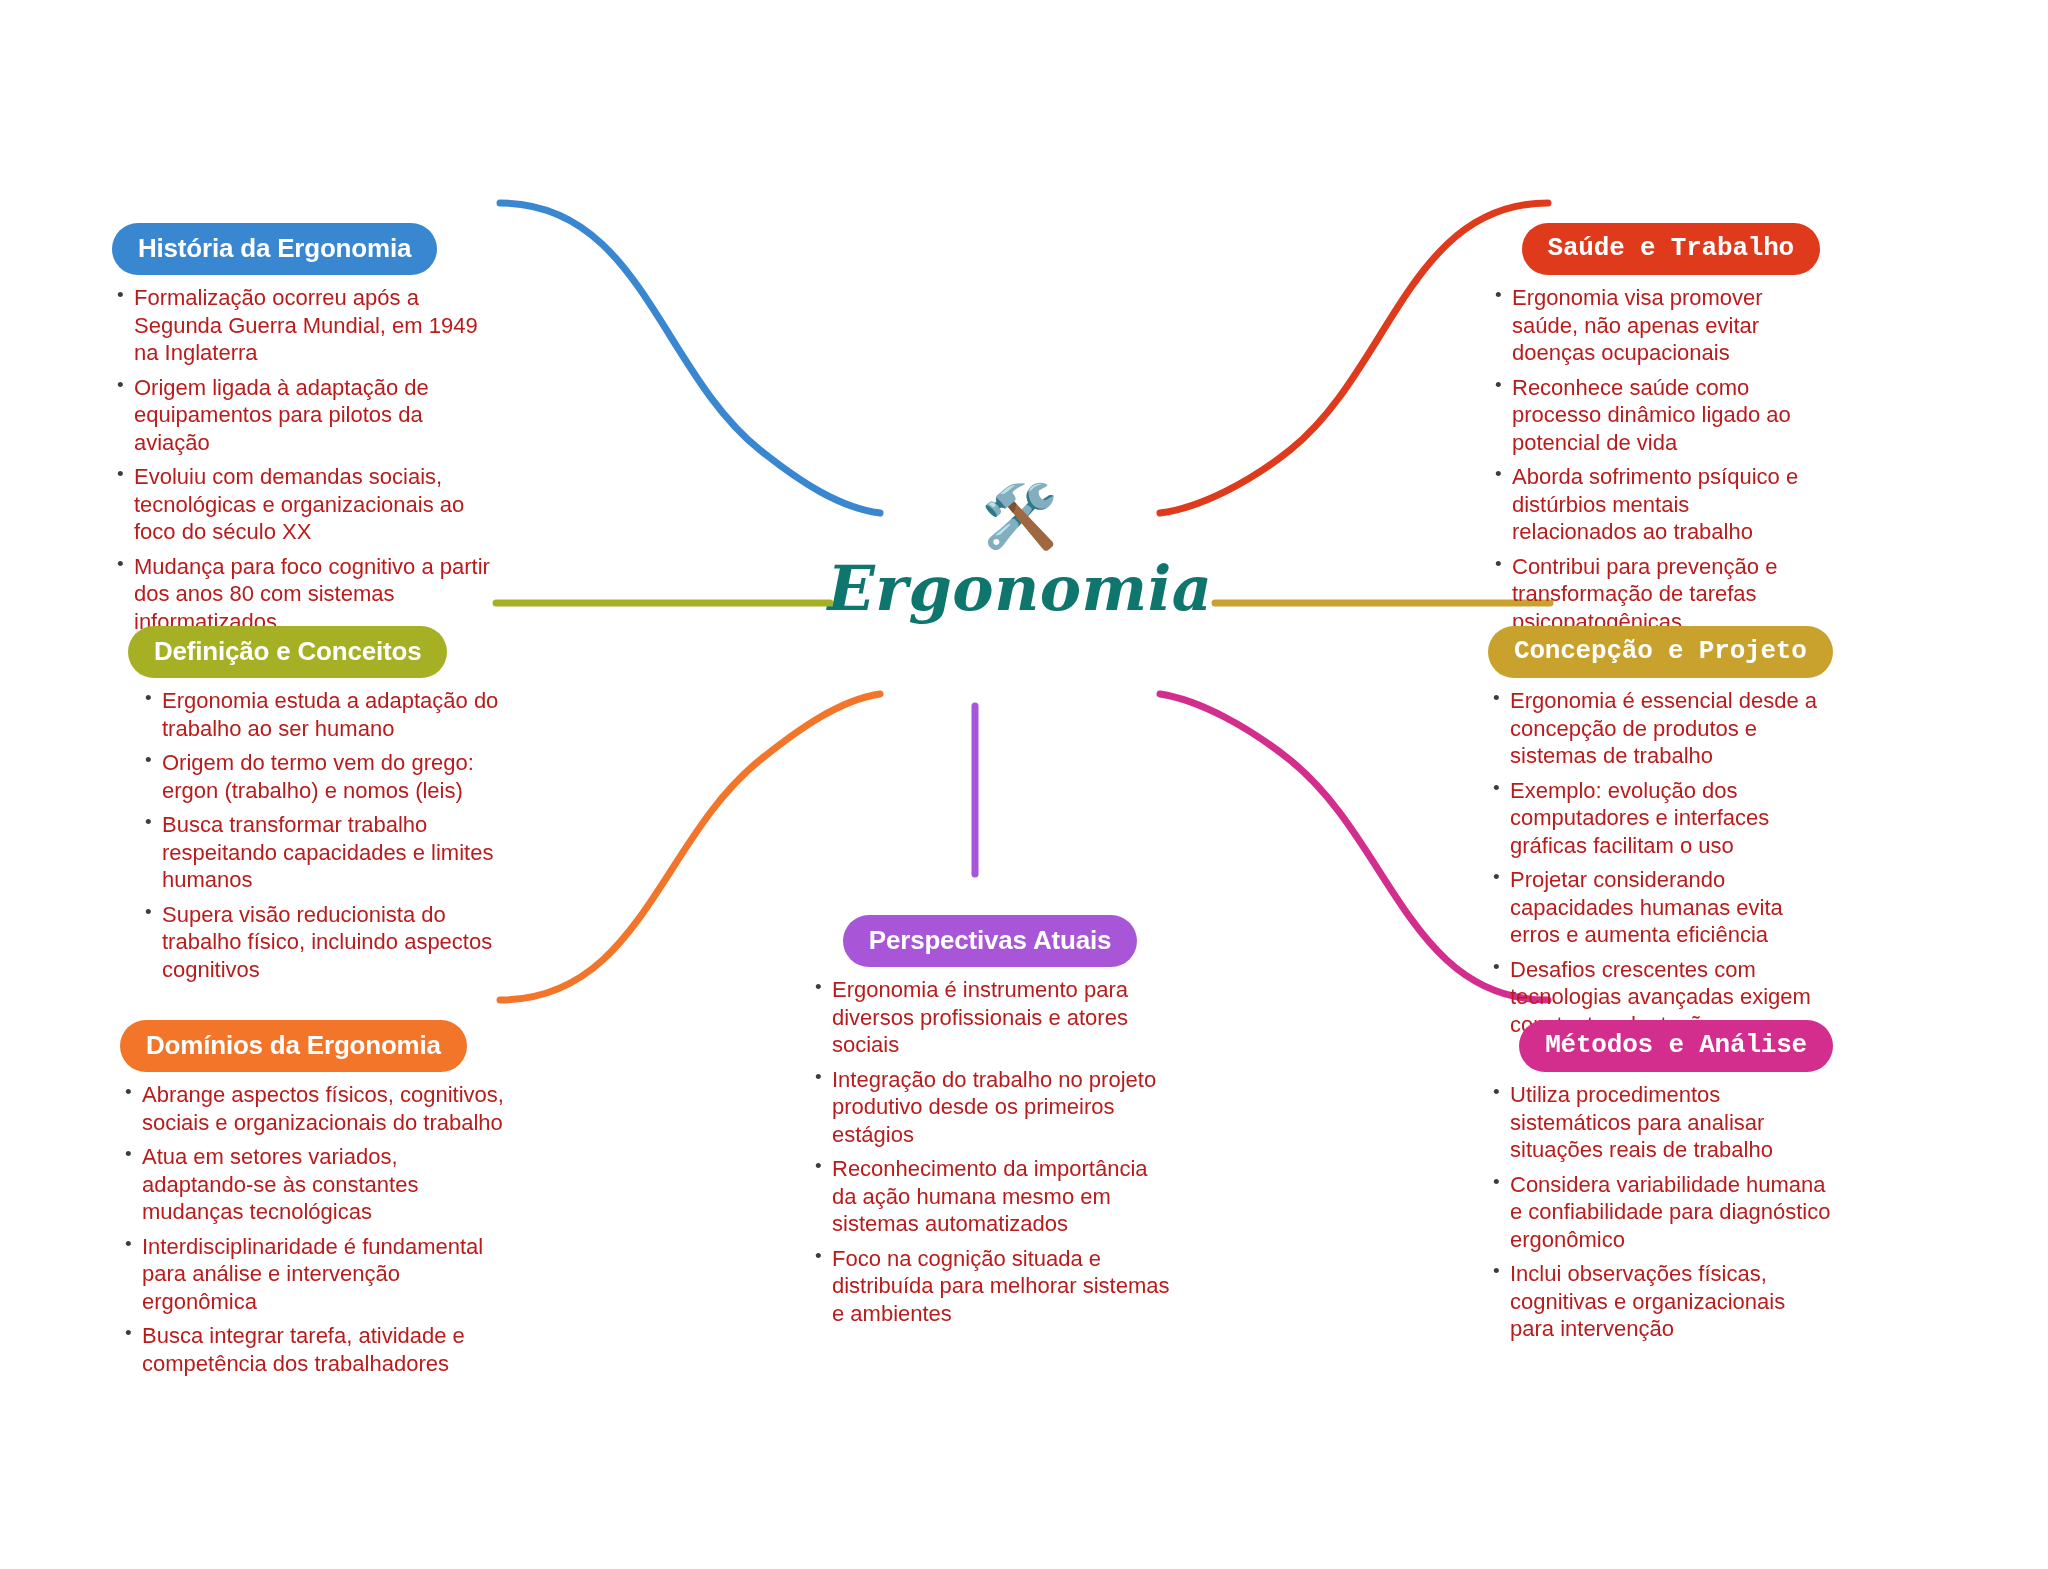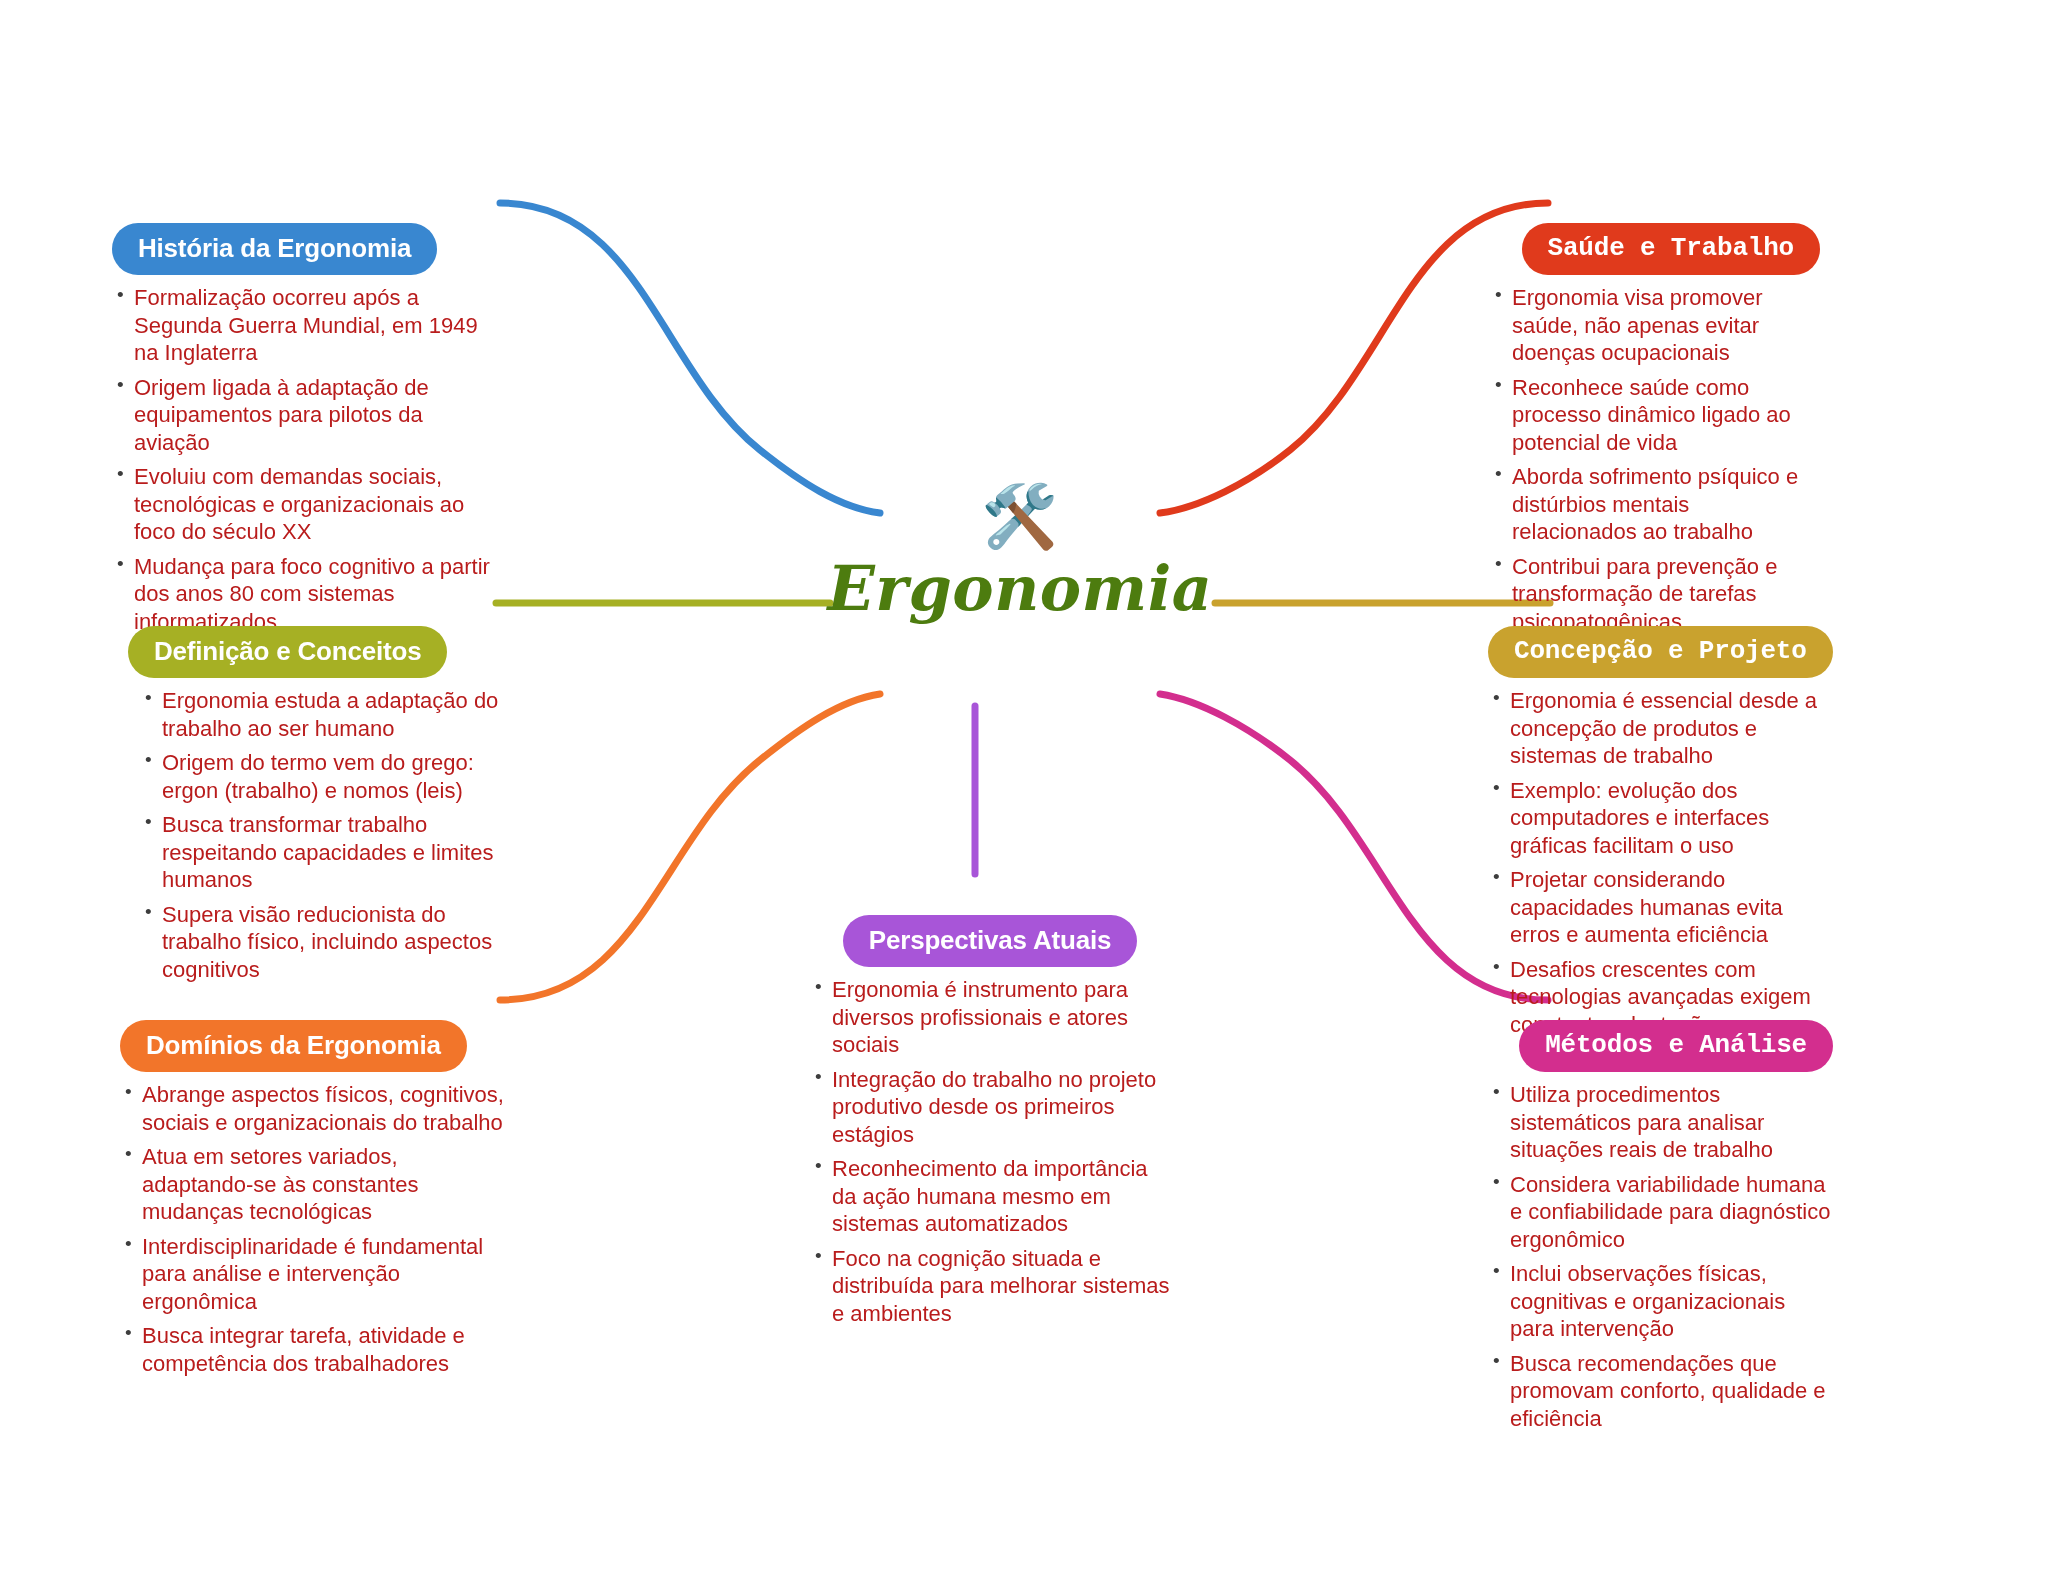--- a/index.html
+++ b/index.html
@@ -77,21 +77,21 @@
     font-size: 62px;
     line-height: 1;
     height: 66px;
   }
   #center-title {
     font-family: "DejaVu Serif", serif;
     font-style: italic;
     font-weight: bold;
     font-size: 62px;
     line-height: 1.05;
-    color: #4d7c0f;
+    color: #0f766e;
     margin-top: 4px;
     letter-spacing: 0.5px;
   }
 </style>
 </head>
 <body>
 
 <div id="canvas">
 
   <svg id="links" viewBox="0 0 2048 1569">
@@ -175,17 +175,16 @@
       <li>Foco na cognição situada e distribuída para melhorar sistemas e ambientes</li>
     </ul>
   </div>
 
   <div class="branch align-right" id="branch-methods" style="left:1488px; top:977px; width:345px;">
     <div class="pill" style="background:#D32E8E;">Métodos e Análise</div>
     <ul class="bullets">
       <li>Utiliza procedimentos sistemáticos para analisar situações reais de trabalho</li>
       <li>Considera variabilidade humana e confiabilidade para diagnóstico ergonômico</li>
       <li>Inclui observações físicas, cognitivas e organizacionais para intervenção</li>
-      <li>Busca recomendações que promovam conforto, qualidade e eficiência</li>
     </ul>
   </div>
 
 </div>
 
 </body></html>

